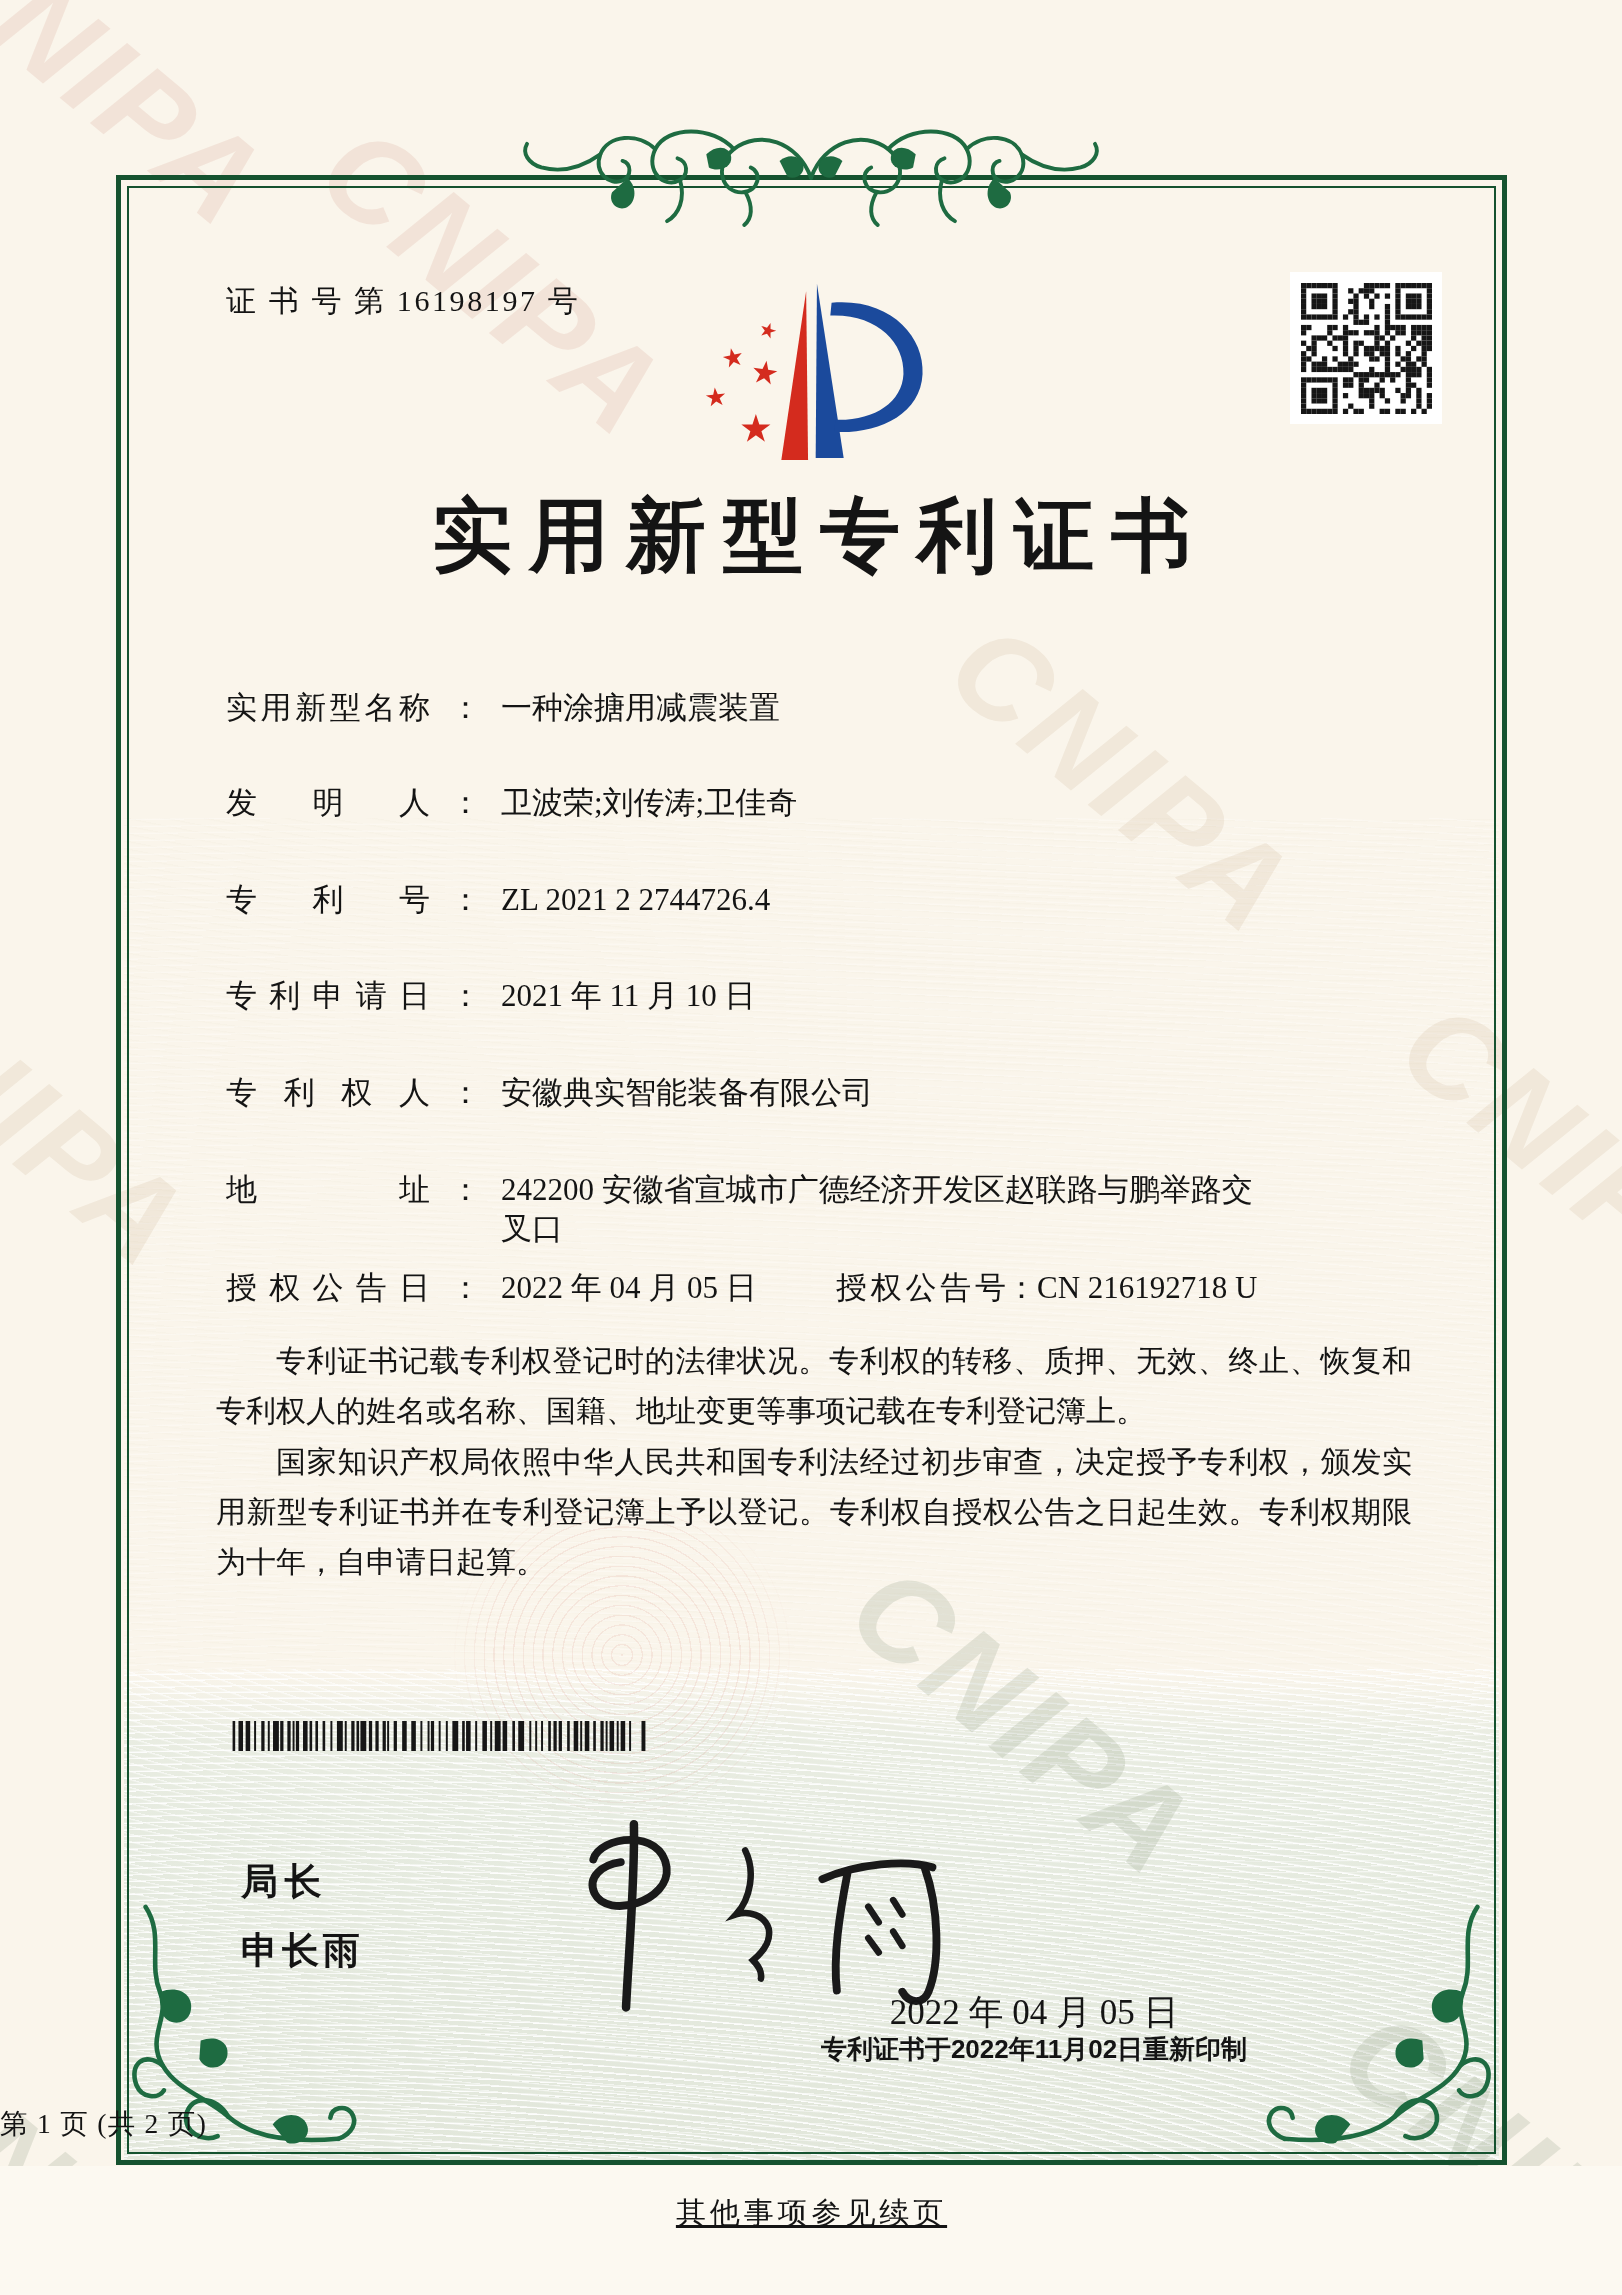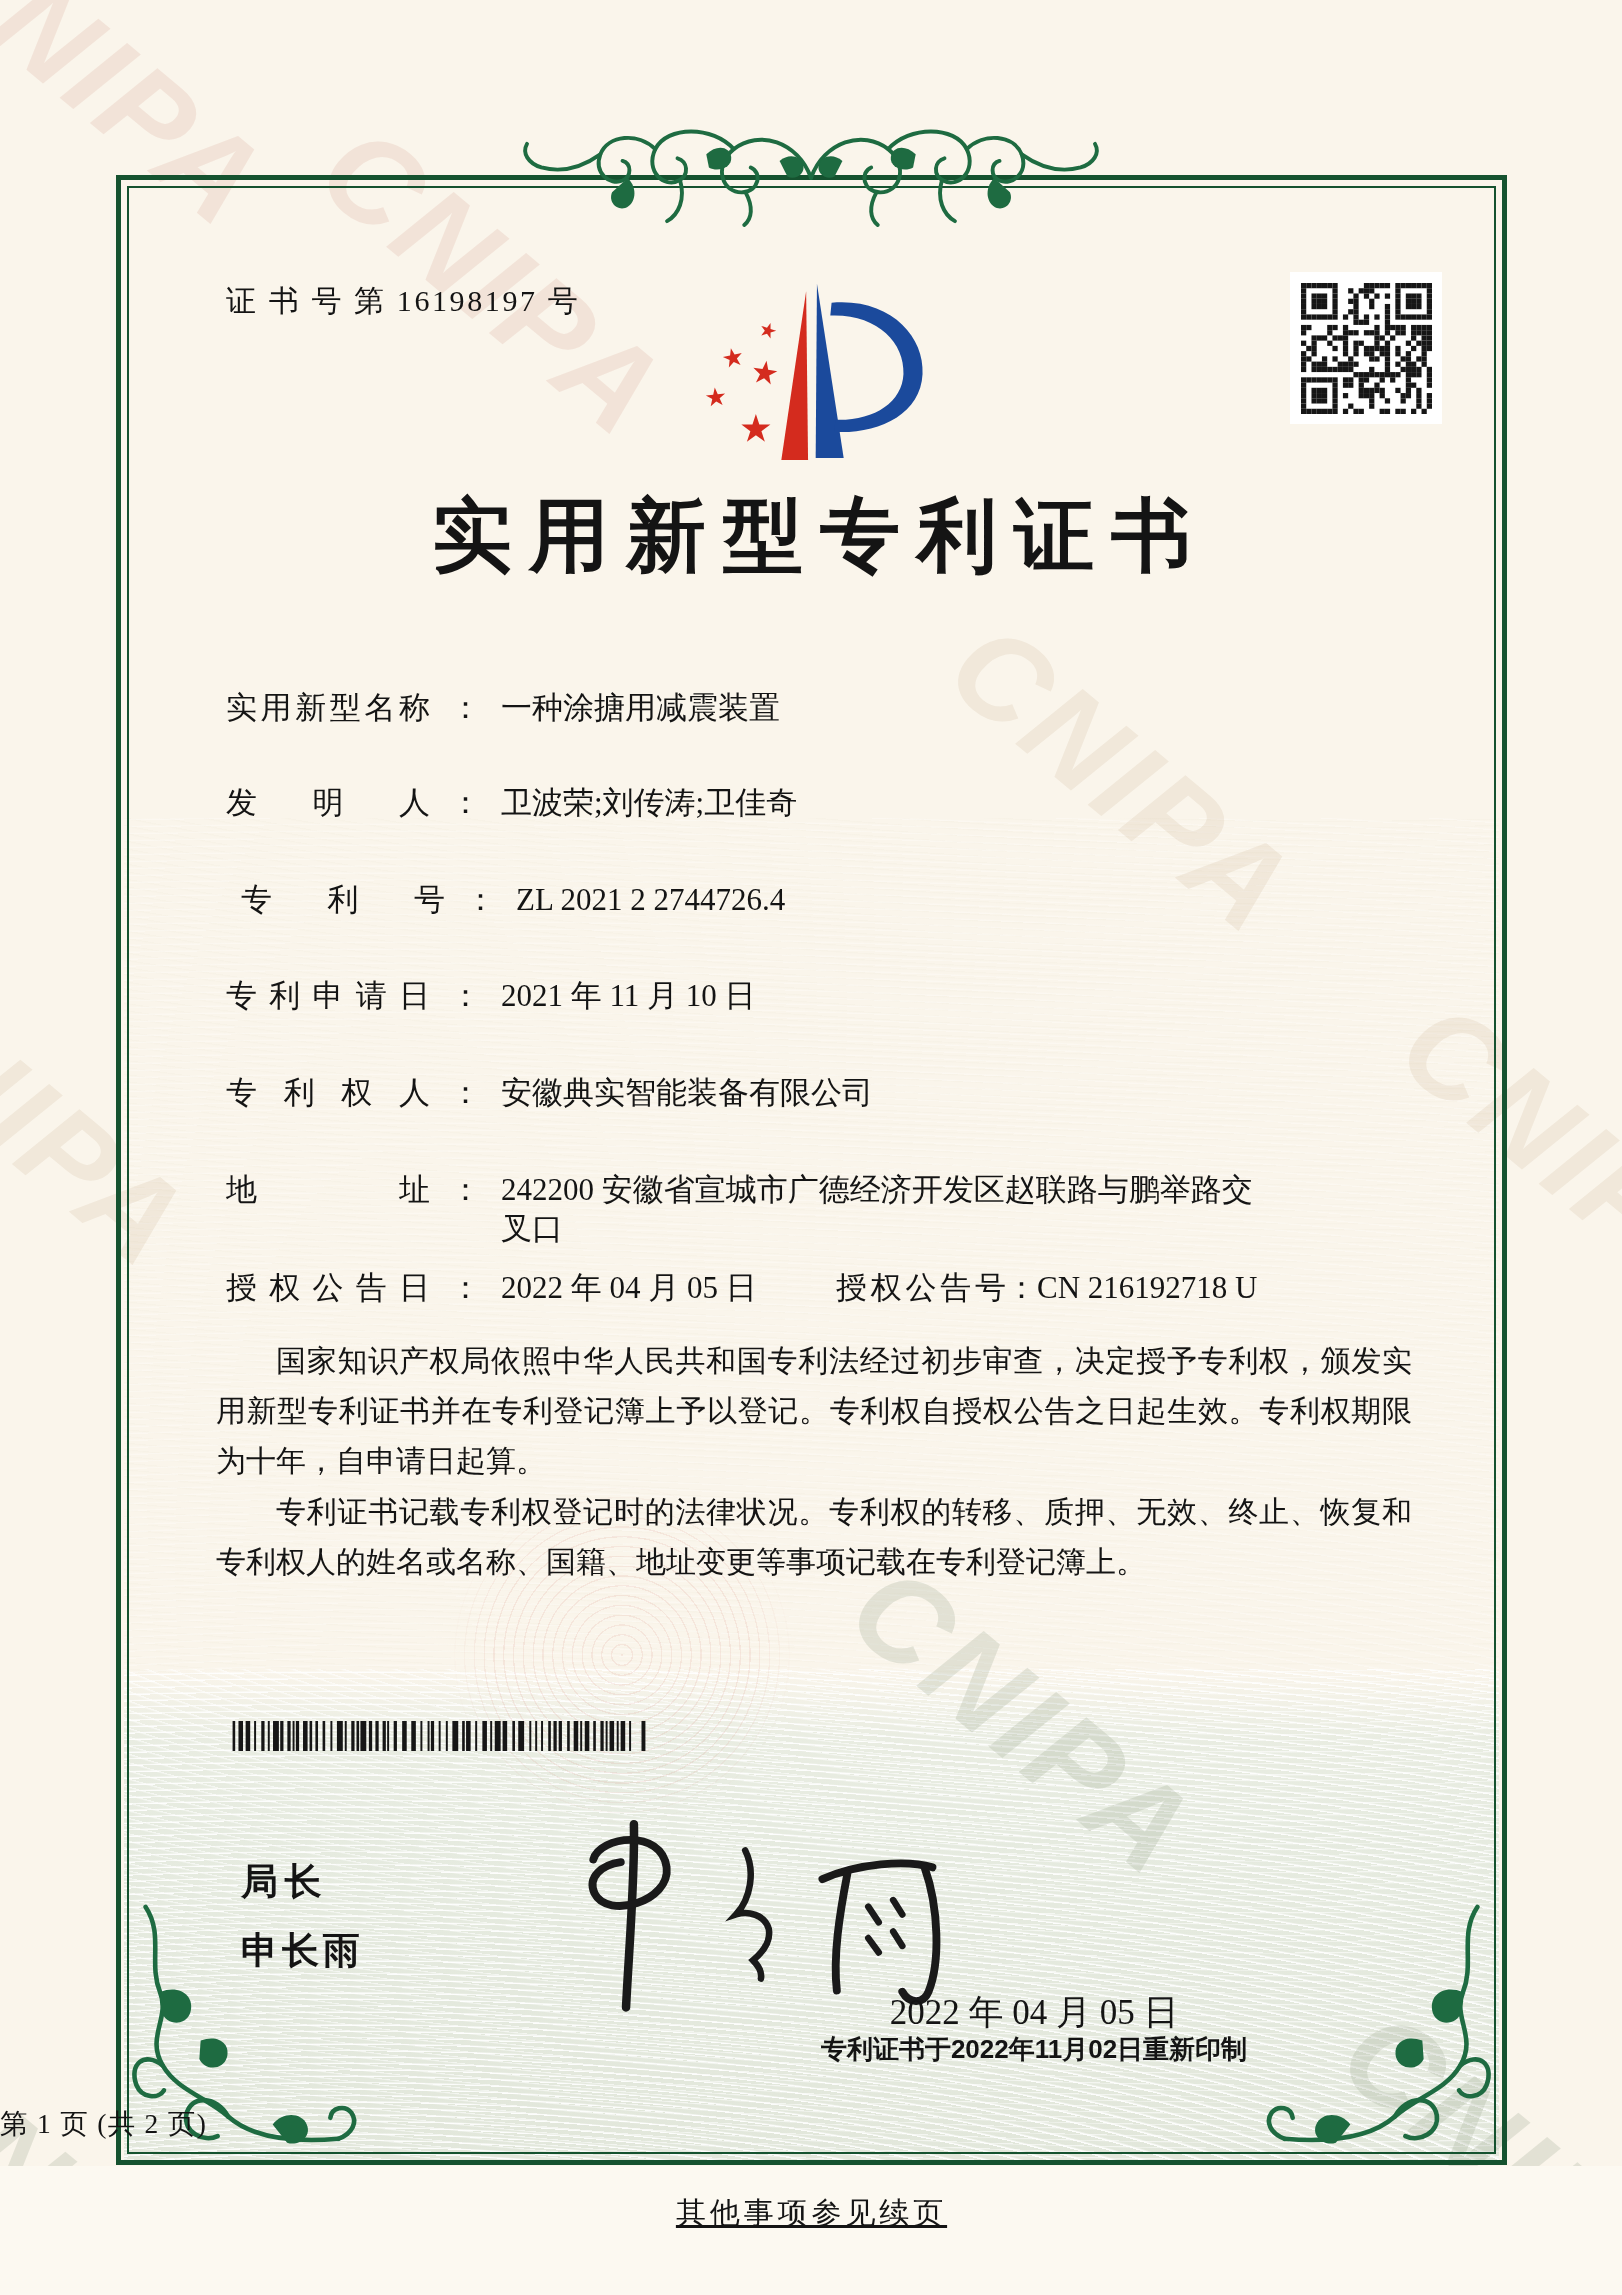--- a/index.html
+++ b/index.html
@@ -43,21 +43,21 @@
   .qrbox{left:1290px;top:272px;width:152px;height:152px;background:#fff;}
   .qrbox svg{position:absolute;left:10.5px;top:10.5px;}
   .title{left:0;right:0;top:483px;text-align:center;font-size:80px;font-weight:bold;
          letter-spacing:17px;text-indent:17px;}
 
   
   .row{position:absolute;left:226px;font-size:31px;line-height:39px;display:flex;align-items:flex-start;gap:20px;}
   .lab{display:block;width:204px;text-align:justify;text-align-last:justify;}
   .colon{width:31px;}
   .val{white-space:pre-wrap;}
-  .row-name{top:688px;} .row-inv{top:783px;} .row-pat{top:880px;margin-left:15px;}
+  .row-name{top:688px;} .row-inv{top:783px;} .row-pat{top:880px;}
   .row-app{top:976px;} .row-own{top:1073px;} .row-addr{top:1170px;}
   .row-grant{top:1268px;}
   .row-addr .val{width:769px;font-family:Liberation Serif, serif;}
   .grant-no{position:absolute;left:836px;top:1268px;font-size:31px;line-height:39px;display:flex;}
   .grant-no .lab{width:170px;}
 
   
   .body-text{left:216px;right:211px;top:1336px;font-size:30px;line-height:50px;
              text-align:justify;}
   .body-text p{margin:0;text-indent:2em;}
@@ -507,22 +507,22 @@
     <span class="colon">：</span>
   <span class="val">2022 年 04 月 05 日</span>
 </div>
 <div class="grant-no">
   <span class="lab">授权公告号</span>
     <span class="colon">：</span>
   <span class="val">CN 216192718 U</span>
 </div>
 
 <div class="abs body-text">
+  <p>专利证书记载专利权登记时的法律状况。专利权的转移、质押、无效、终止、恢复和专利权人的姓名或名称、国籍、地址变更等事项记载在专利登记簿上。</p>
   <p>国家知识产权局依照中华人民共和国专利法经过初步审查，决定授予专利权，颁发实用新型专利证书并在专利登记簿上予以登记。专利权自授权公告之日起生效。专利权期限为十年，自申请日起算。</p>
-  <p>专利证书记载专利权登记时的法律状况。专利权的转移、质押、无效、终止、恢复和专利权人的姓名或名称、国籍、地址变更等事项记载在专利登记簿上。</p>
 </div>
 
 <div class="abs barcode">
   <svg id="bars" width="414" height="30" viewBox="0 0 633 46" fill="#161616">
       <rect x="0" y="0" width="4" height="46"></rect>
       <rect x="9" y="0" width="7" height="46"></rect>
       <rect x="20" y="0" width="7" height="46"></rect>
       <rect x="33" y="0" width="3" height="46"></rect>
       <rect x="44" y="0" width="5" height="46"></rect>
       <rect x="54" y="0" width="3" height="46"></rect>

